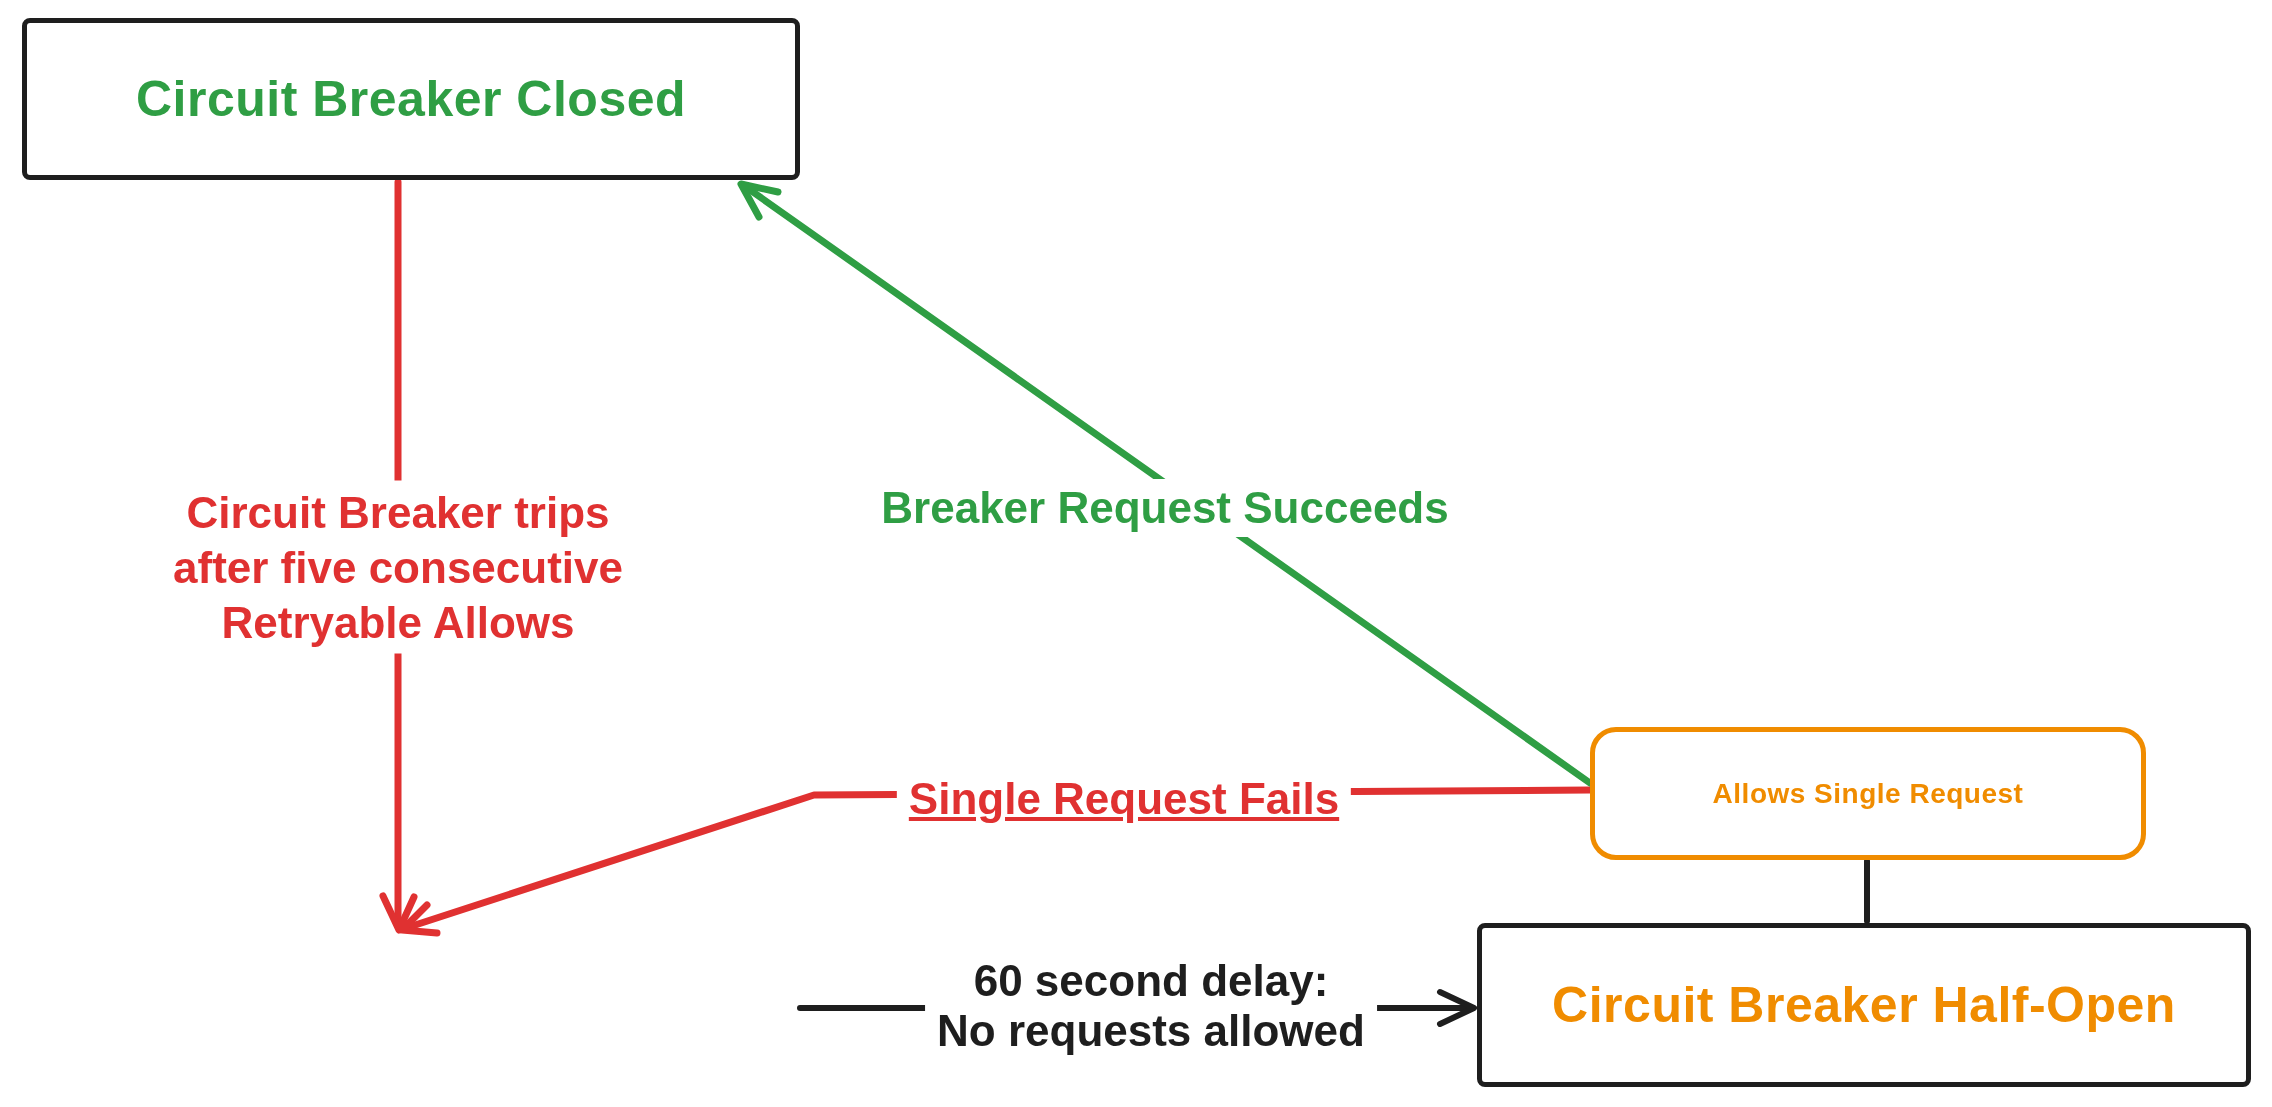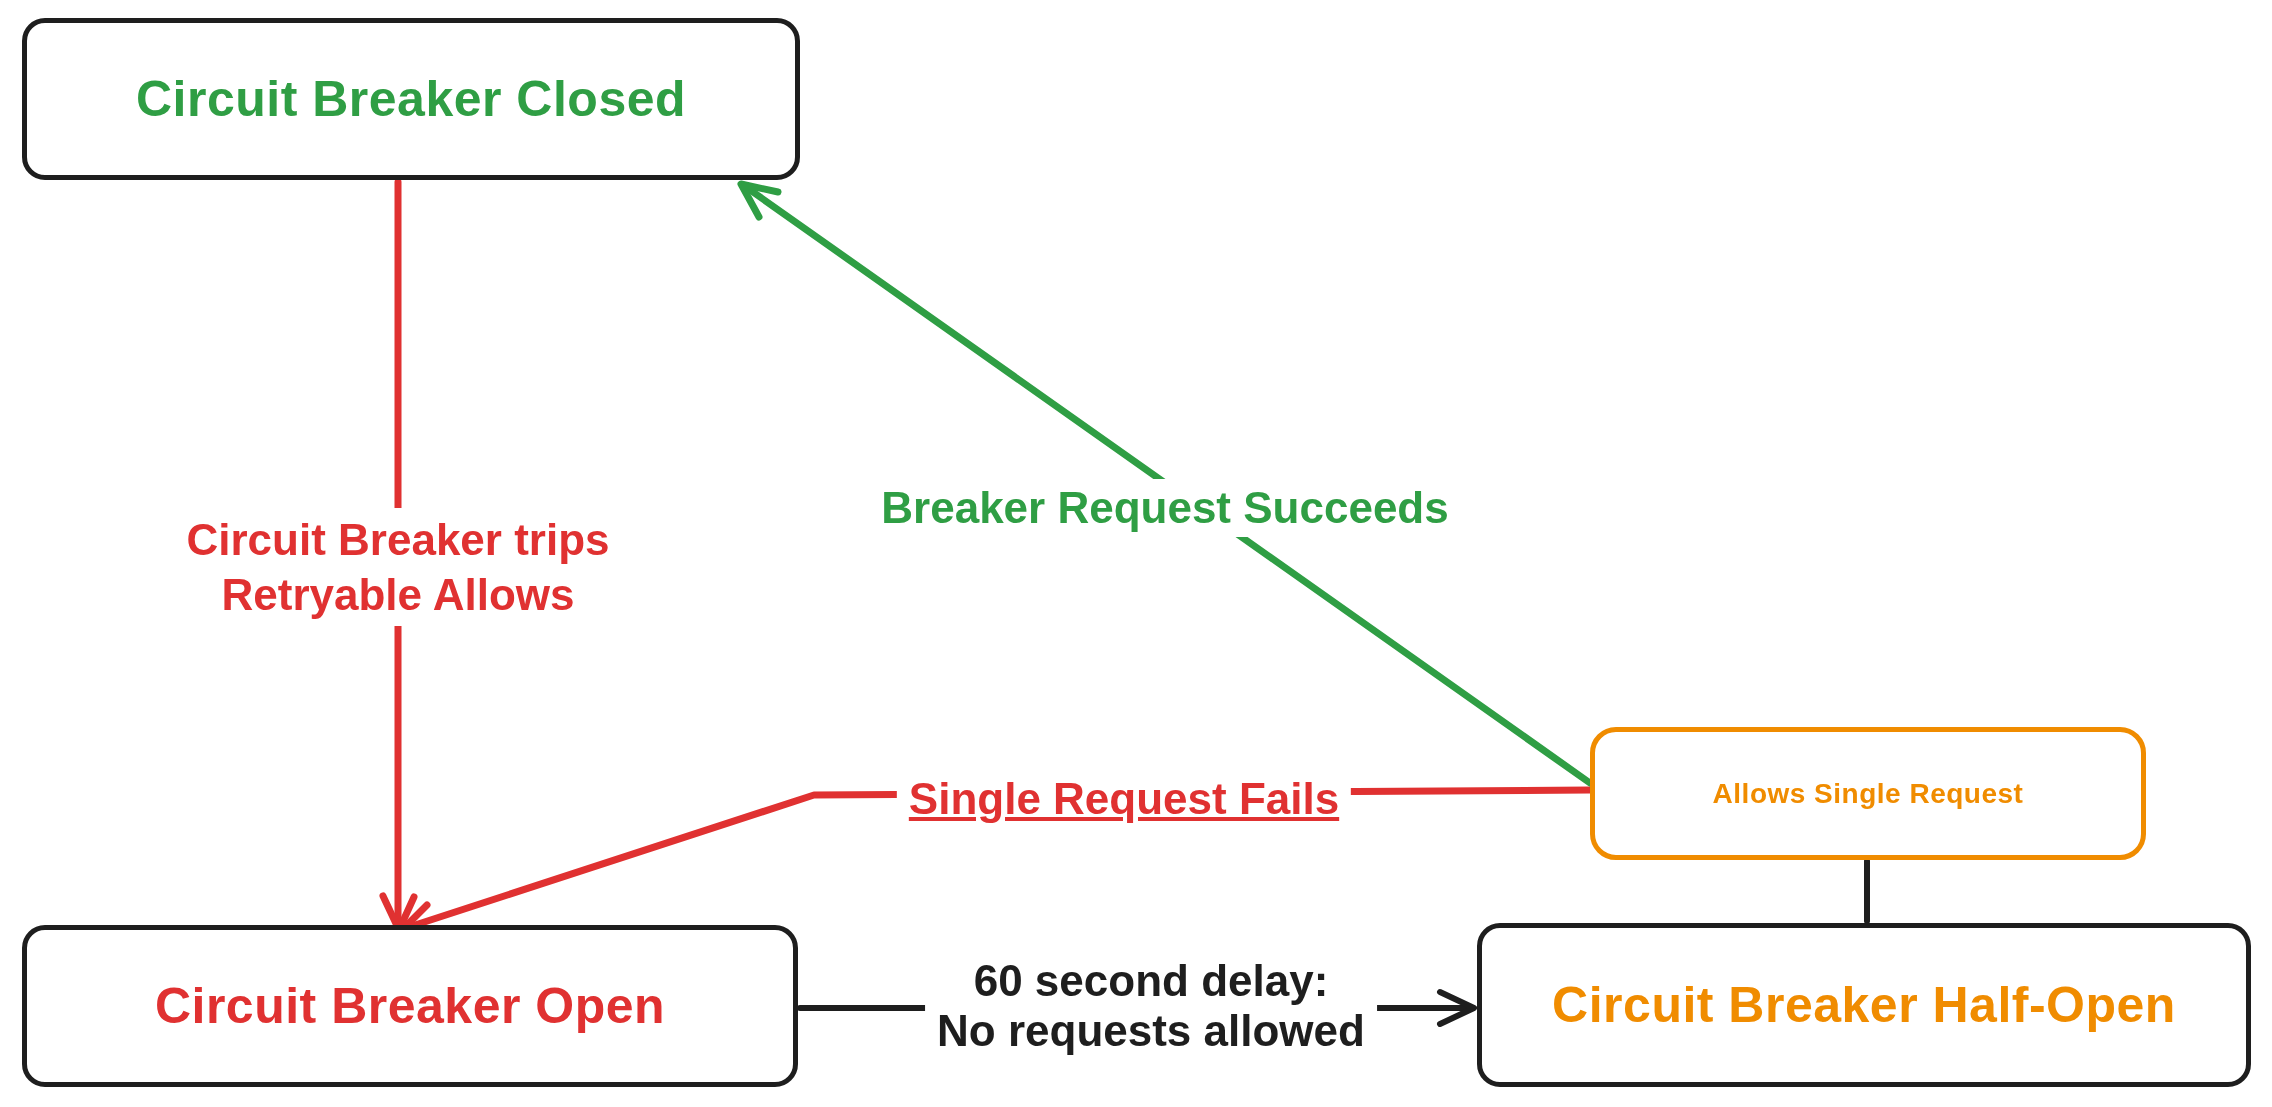--- a/index.html
+++ b/index.html
@@ -21,21 +21,21 @@
   .edges-svg {
     position: absolute;
     inset: 0;
     z-index: 1;
   }
   .node {
     position: absolute;
     box-sizing: border-box;
     background: var(--background);
     border: 5px solid var(--black);
-    border-radius: 23px;
+    border-radius: 8px;
     display: flex;
     align-items: center;
     justify-content: center;
     z-index: 2;
     text-align: center;
   }
   .node-title {
     font-size: 50px;
     font-weight: 700;
     letter-spacing: 0.5px;
@@ -115,34 +115,32 @@
 
     <g stroke="var(--black)" stroke-width="6" fill="none" stroke-linecap="round">
       <path d="M 1867 861 L 1867 921"></path>
     </g>
   </svg>
 
   <div class="node node-closed">
     <div class="node-title">Circuit Breaker Closed</div>
   </div>
 
-  <div class="node node-open">
-    <div class="node-title">Circuit Breaker Open</div>
-  </div>
 
   <div class="node node-halfopen">
     <div class="node-title">Circuit Breaker Half-Open</div>
   </div>
 
   <div class="node node-allows">
     <div class="node-title">Allows Single Request</div>
   </div>
 
   <div class="edge-label label-trips">
     <div>Circuit Breaker trips</div>
+    <div>after five consecutive</div>
     <div>Retryable Allows</div>
   </div>
 
   <div class="edge-label label-succeeds">Breaker Request Succeeds</div>
 
   <div class="edge-label label-fails">Single Request Fails</div>
 
   <div class="edge-label label-delay">
     <div>60 second delay:</div>
     <div>No requests allowed</div>

